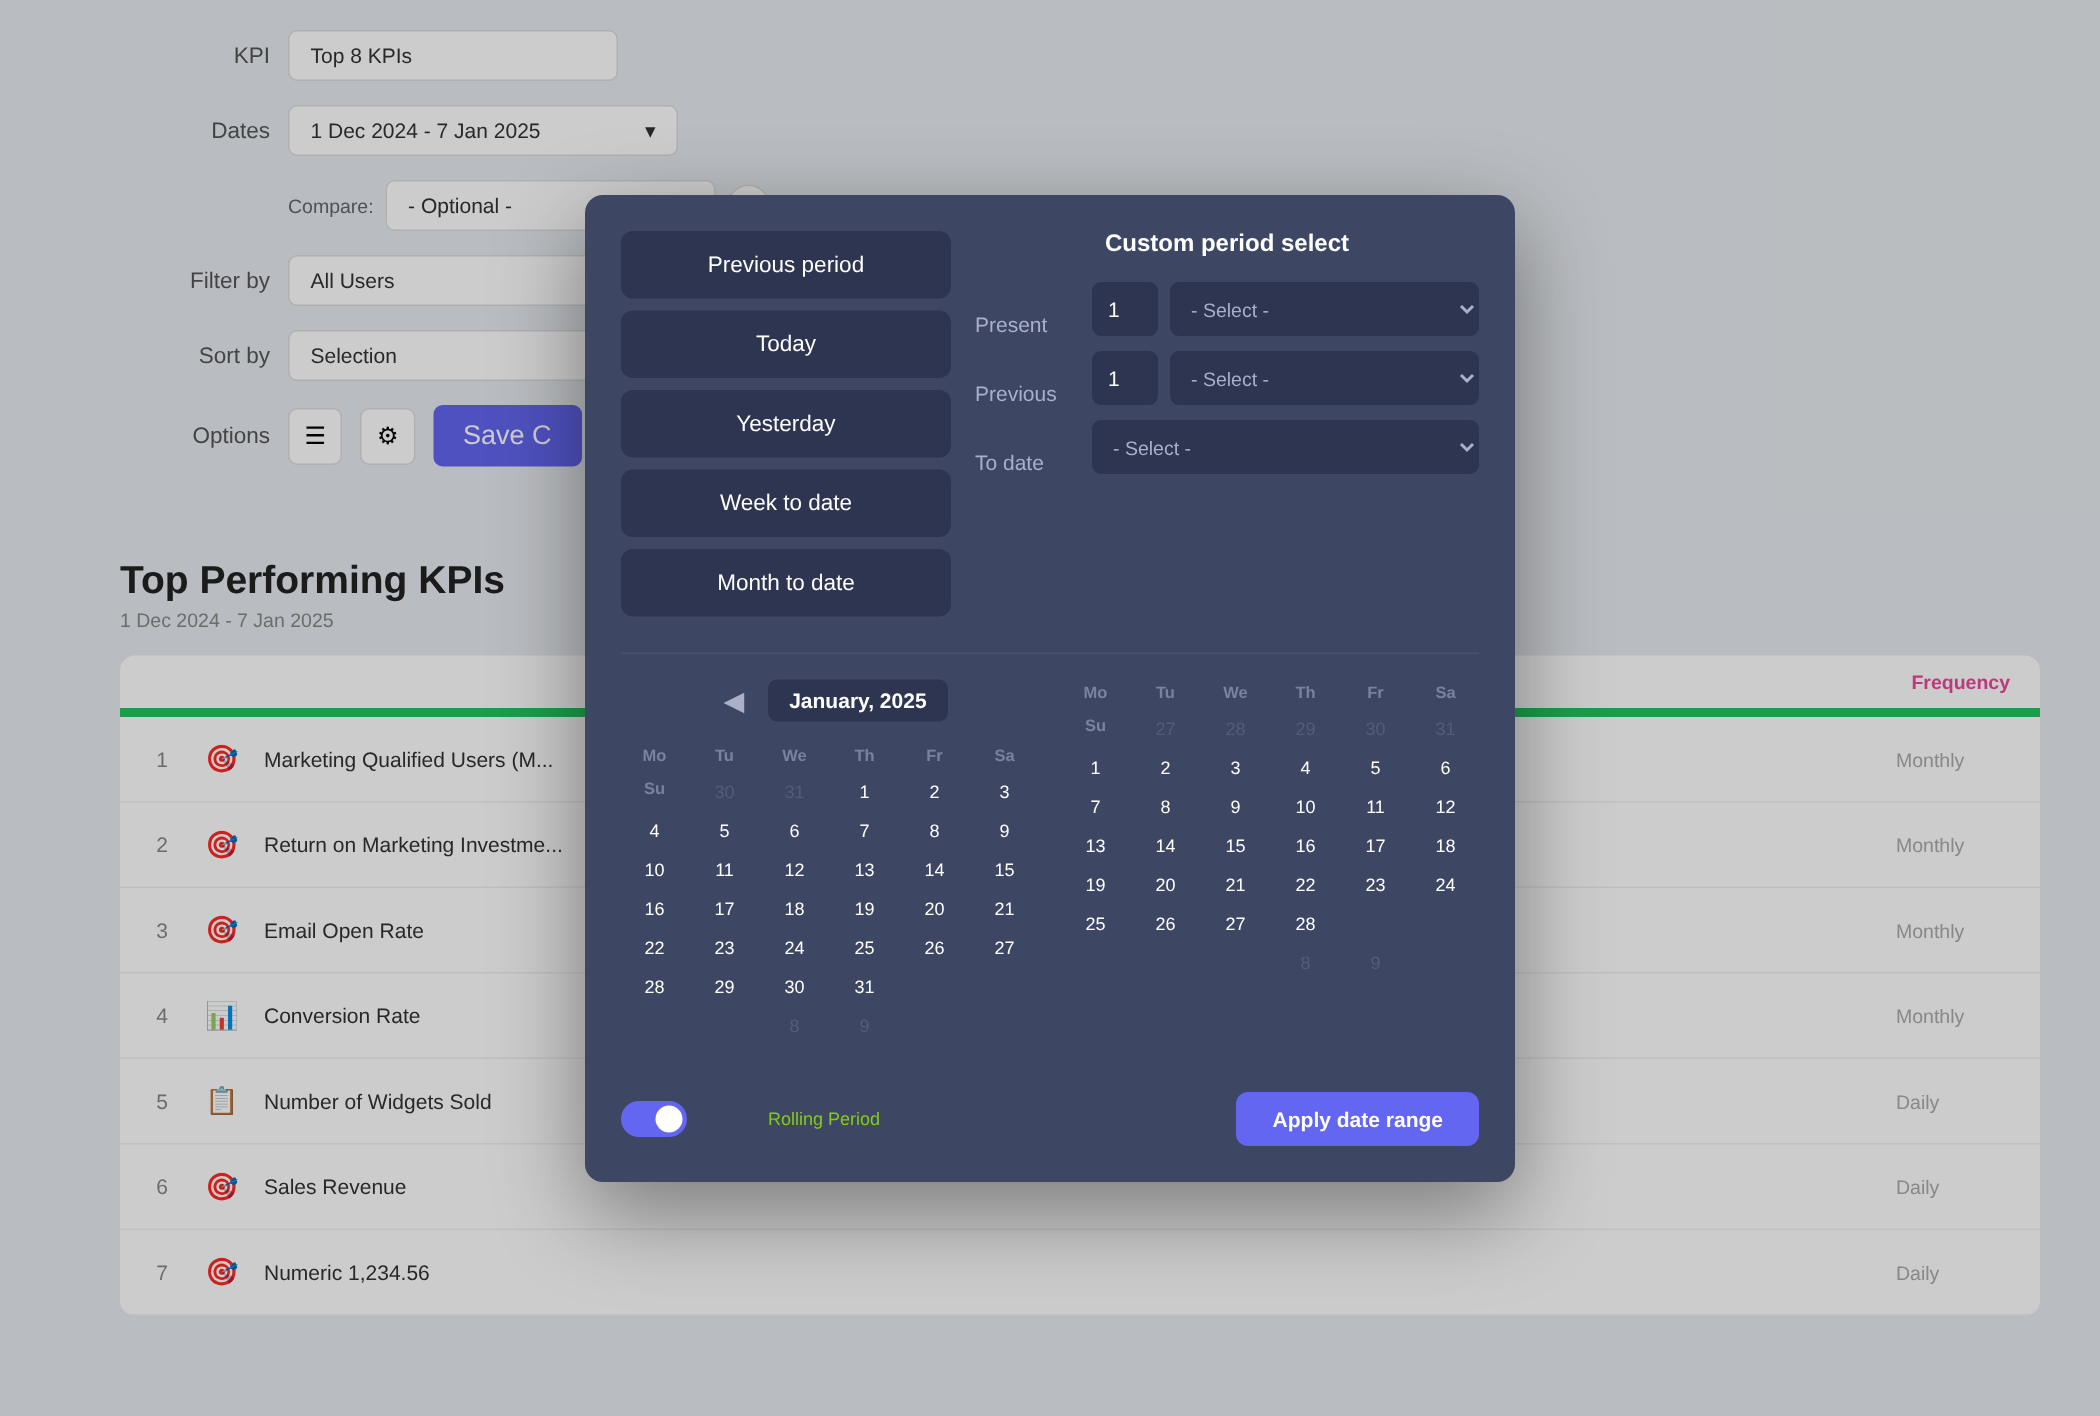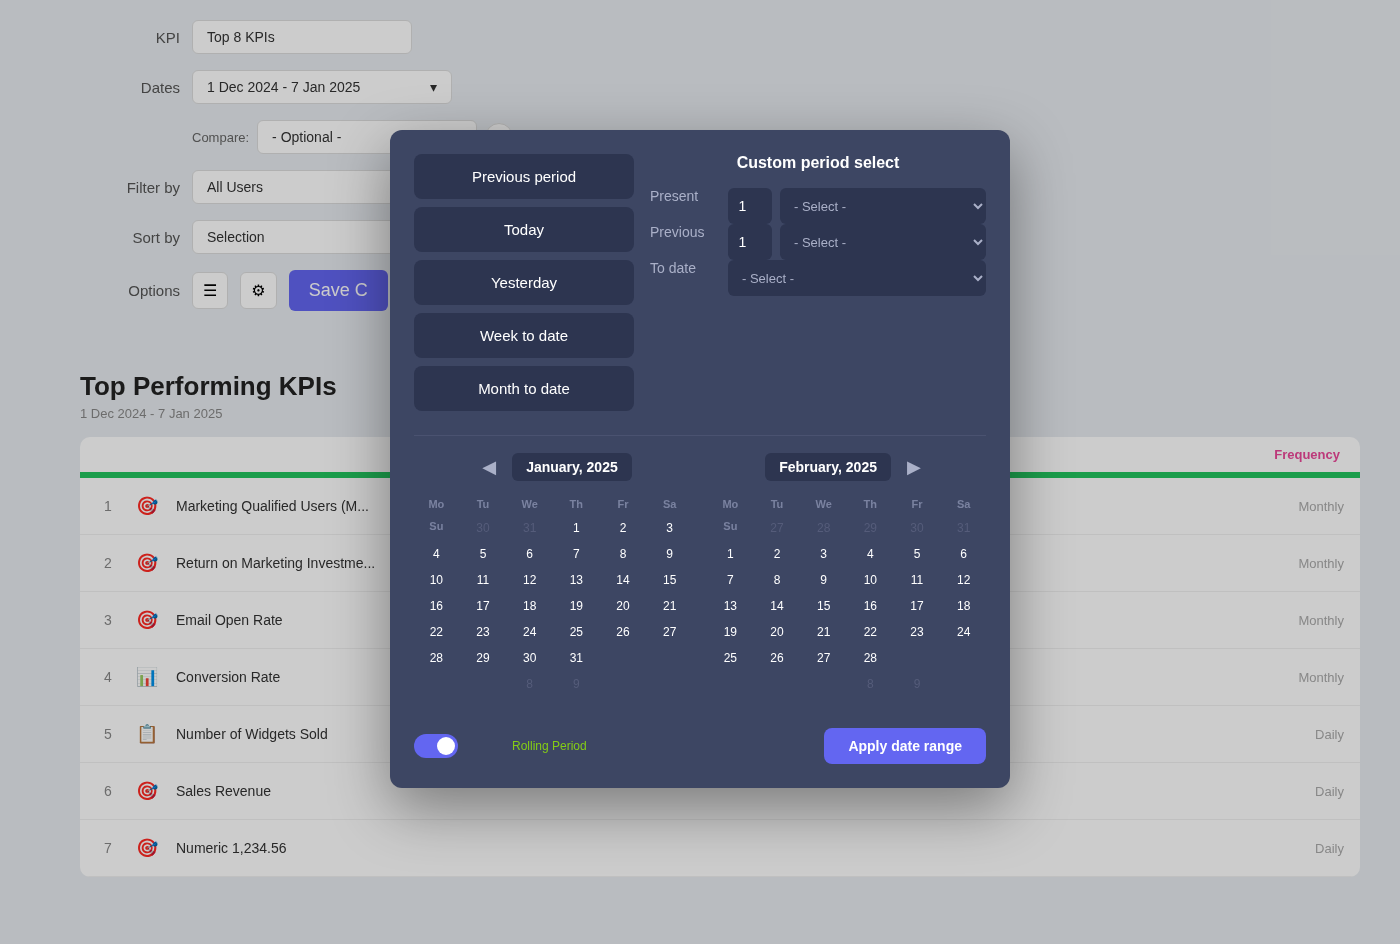--- a/index.html
+++ b/index.html
@@ -145,21 +145,21 @@
     .kpi-name {
       flex: 1;
       font-size: 14px;
       color: #333;
     }
 
     .kpi-freq {
       font-size: 13px;
       color: #aaa;
       min-width: 80px;
-      text-align: right;
+      text-align: left;
     }
 
     
     .overlay {
       position: absolute;
       top: 0; left: 0; right: 0; bottom: 0;
       background: rgba(0,0,0,0.2);
       display: flex;
       align-items: flex-start;
       justify-content: center;
@@ -206,22 +206,23 @@
     .custom-period-title {
       font-size: 16px;
       font-weight: 600;
       color: white;
       margin-bottom: 16px;
       text-align: center;
     }
 
     .period-row {
       display: flex;
-      align-items: flex-start;
+      align-items: flex-end;
       gap: 8px;
+      margin-bottom: 10px;
     }
 
     .period-label {
       font-size: 14px;
       color: #aab0c8;
       width: 70px;
     }
 
     .period-num {
       background: #2d3550;
@@ -584,24 +585,20 @@
           <div class="cal-day"></div>
           <div class="cal-day dim">8</div>
           <div class="cal-day dim">9</div>
           <div class="cal-day"></div>
           <div class="cal-day"></div>
           <div class="cal-day"></div>
         </div>
       </div>
 
       <div class="calendar">
-        <div class="cal-header" style="justify-content:center;gap:8px;">
-          <span class="cal-month">February, 2025</span>
-          <button class="cal-nav">▶</button>
-        </div>
         <div class="cal-grid">
           <div class="cal-day-header">Mo</div>
           <div class="cal-day-header">Tu</div>
           <div class="cal-day-header">We</div>
           <div class="cal-day-header">Th</div>
           <div class="cal-day-header">Fr</div>
           <div class="cal-day-header">Sa</div>
           <div class="cal-day-header">Su</div>
 
           <div class="cal-day dim">27</div>

